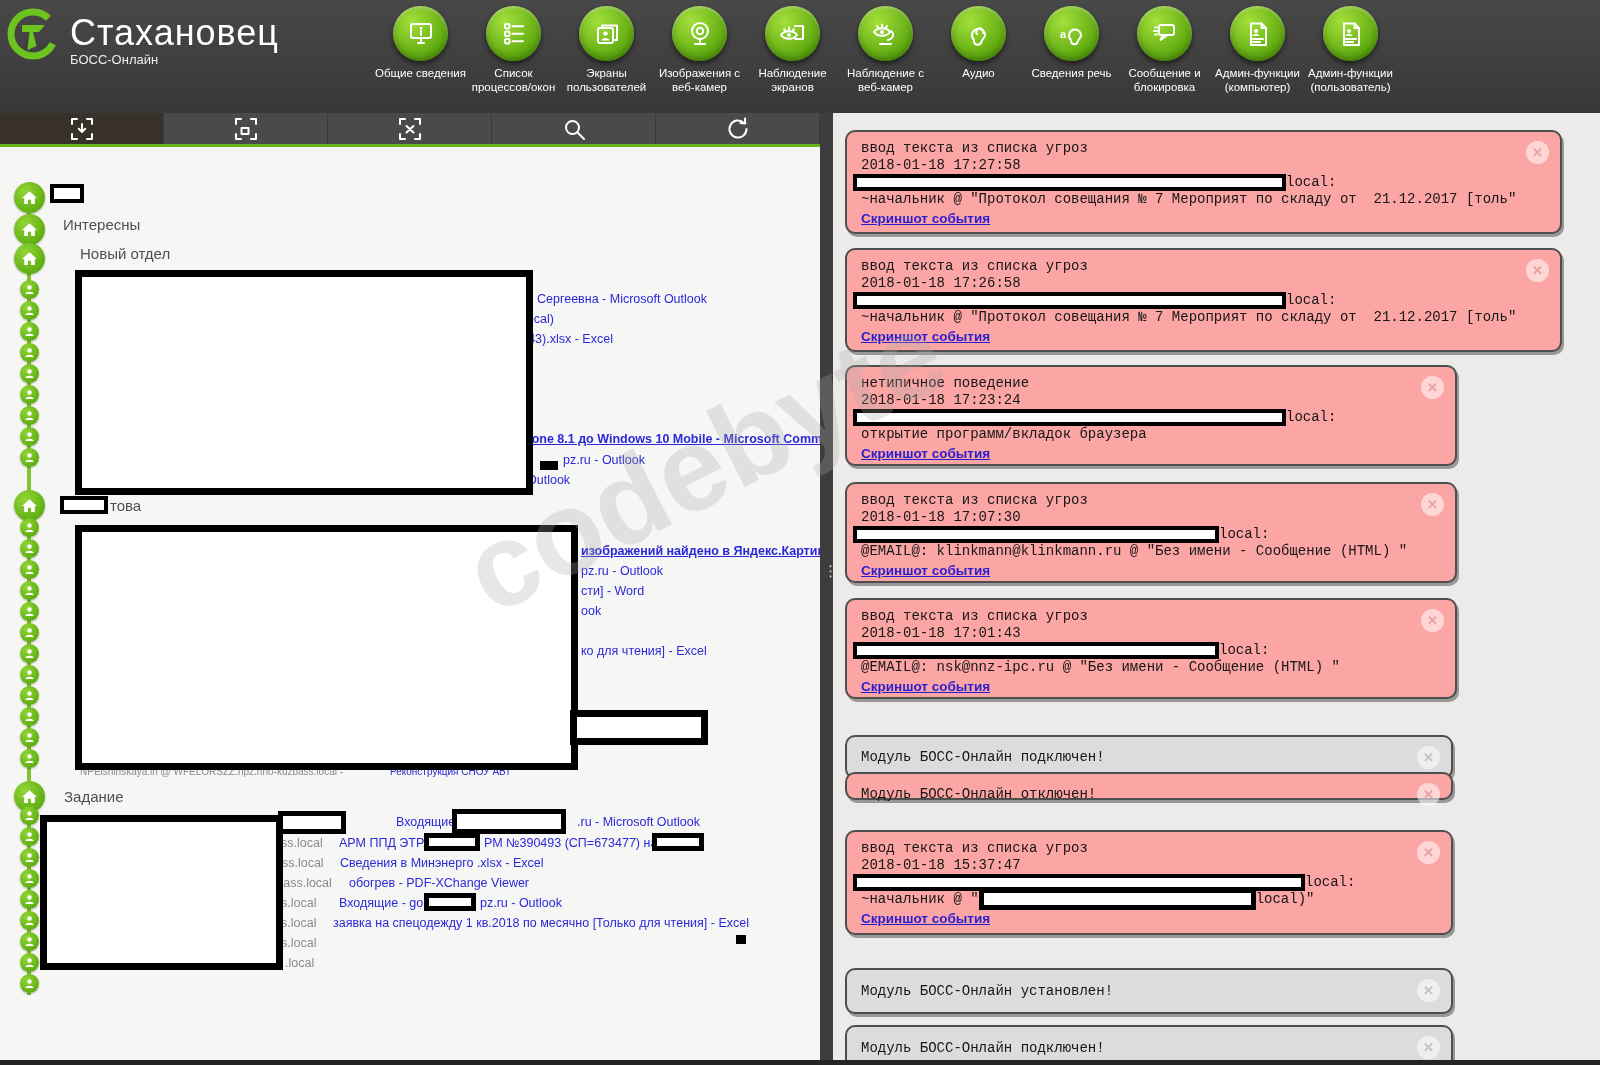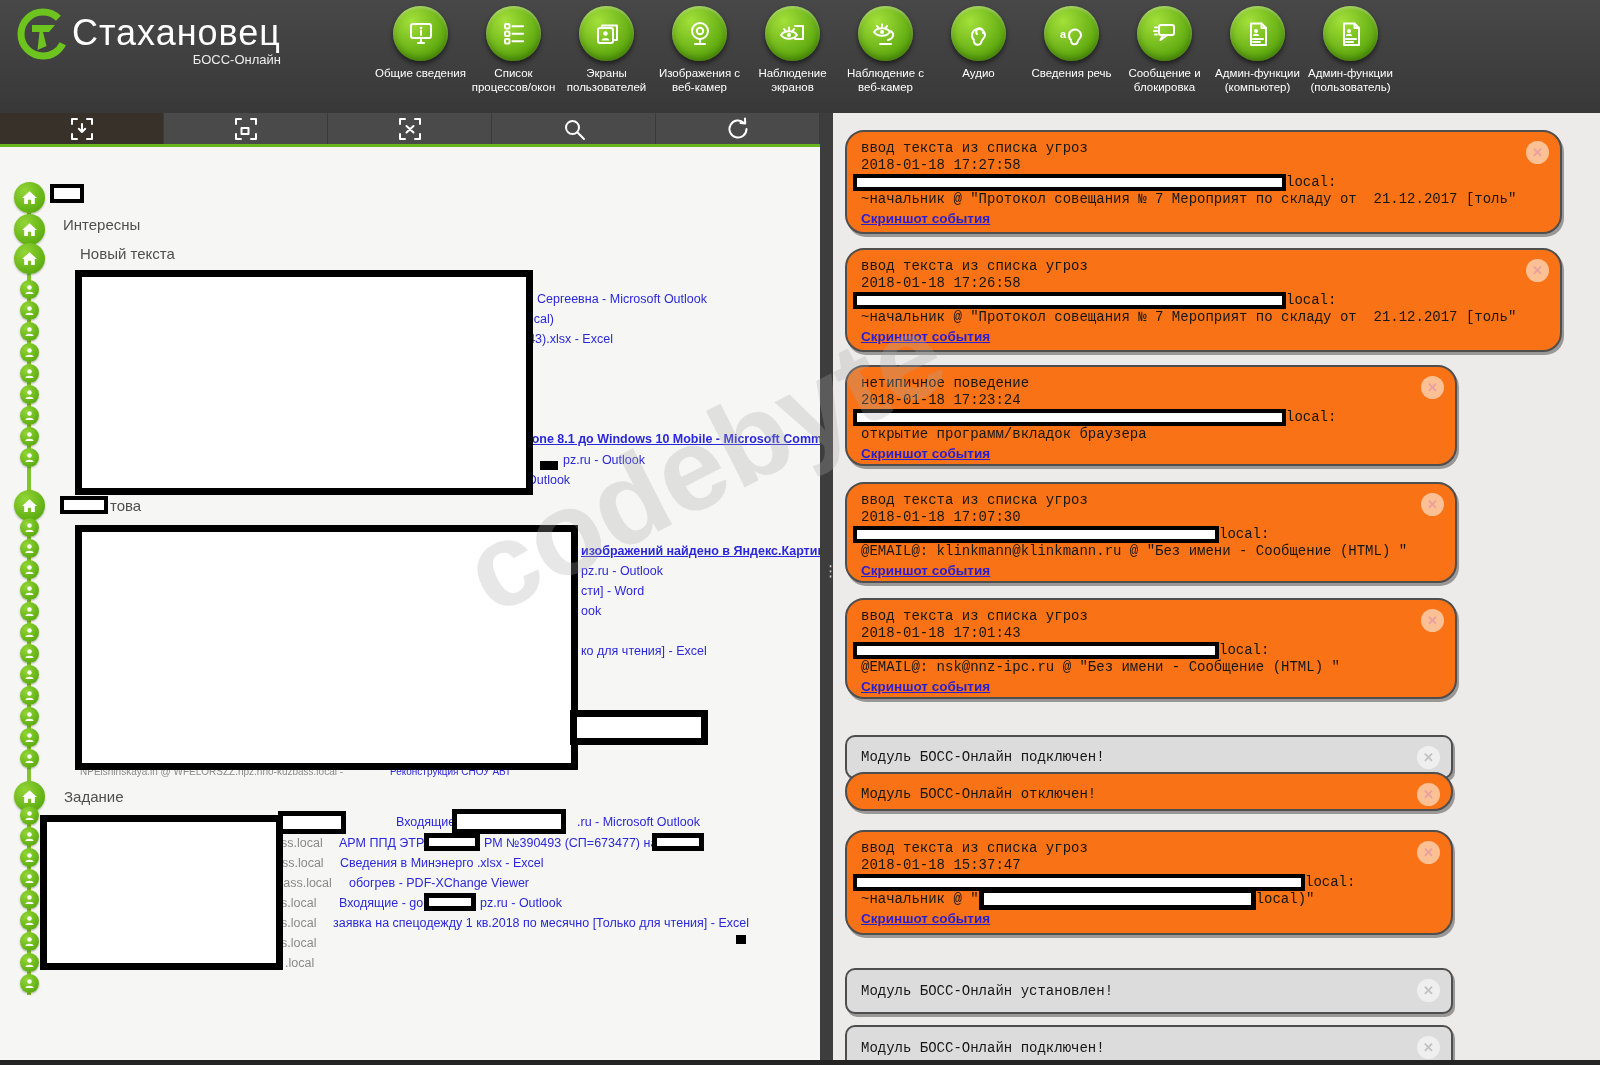--- a/index.html
+++ b/index.html
@@ -1,21 +1,21 @@
 <!DOCTYPE html>
 <html><head>
 <meta charset="utf-8">
 <style>
   html,body{margin:0;padding:0;background:#222;}
   .screen{position:relative;width:1600px;height:1065px;overflow:hidden;background:#f6f6f4;
           font-family:"Liberation Sans",sans-serif;}
   
   .hdr{position:absolute;left:0;top:0;width:1600px;height:113px;
        background:linear-gradient(#484848,#383838);}
-  .brand{position:absolute;left:16px;top:7px;display:flex;align-items:flex-start;gap:2px;text-align:right;}
+  .brand{position:absolute;left:6px;top:7px;display:flex;align-items:flex-start;gap:10px;}
   .brand-txt{display:flex;flex-direction:column;margin-top:8px;}
   .brand-title{color:#fff;font-size:36px;font-weight:400;letter-spacing:1px;line-height:36px;}
   .brand-sub{color:#ededed;font-size:13px;margin-top:1px;}
   .tools{position:absolute;left:374px;top:6px;display:flex;}
   .tool{width:93px;display:flex;flex-direction:column;align-items:center;cursor:pointer;}
   .tool-circle{width:55px;height:55px;border-radius:50%;flex:none;
        background:radial-gradient(circle at 35% 28%,#a3e03a,#58a40b 75%);
        box-shadow:0 3px 5px rgba(0,0,0,.55),inset 0 -3px 6px rgba(0,0,0,.25),inset 0 2px 3px rgba(255,255,255,.35);
        display:flex;align-items:center;justify-content:center;}
   .tool-label{margin-top:5px;color:#fff;font-size:11.5px;text-align:center;line-height:1.25;}
@@ -43,21 +43,21 @@
   .blink.u{text-decoration:underline;font-weight:bold;}
   .gpref{position:absolute;color:#8a8a8a;font-size:12.5px;white-space:nowrap;}
   .tiny{font-size:10px;text-align:right;}
   .redact{position:absolute;background:#fff;border:7px solid #000;box-sizing:border-box;}
   .redact.mid{border-width:5px;}
   .redact.thin{border-width:4px;}
   .redact.solid{background:#000;border:none;}
   
   .card{position:absolute;border:2px solid #4e4e4e;border-radius:10px;box-sizing:border-box;
         box-shadow:2px 3px 0 rgba(70,70,70,.5);padding:8px 14px;}
-  .card.pink{background:#f97316;border-radius:19px;}
+  .card.pink{background:#fca5a5;}
   .card.gray{background:#dcdcdc;margin-top:20px;}
   .mono{font-family:"Liberation Mono","DejaVu Sans Mono",monospace;font-size:14px;color:#161616;
         line-height:17px;white-space:pre;}
   .redline{display:flex;align-items:center;height:17px;}
   .rbar{height:17px;background:#fff;border:4px solid #000;box-sizing:border-box;margin-left:-8px;flex:none;}
   .rbox-inline{display:inline-block;vertical-align:middle;width:277px;height:22px;background:#fff;
         border:5px solid #000;box-sizing:border-box;margin:-3px 0;}
   .shot{display:inline-block;margin-top:3px;color:#2a1fd0;font-weight:bold;font-size:13.5px;
         text-decoration:underline;cursor:pointer;}
   .close{position:absolute;top:9px;right:11px;width:23px;height:23px;border-radius:50%;
@@ -452,21 +452,21 @@
     </div>
       <div class="node person">
       <svg width="11" height="11" viewBox="0 0 12 12">
           <circle cx="6" cy="3.8" r="2.4" fill="#fff"></circle>
           <path d="M1.5 11c0-3.4 9-3.4 9 0z" fill="#fff"></path>
         </svg>
     </div>
     </div>
 
   <div class="tree-label" style="left:63px;top:216px">Интересны</div>
-  <div class="tree-label" style="left:80px;top:245px">Новый текста</div>
+  <div class="tree-label" style="left:80px;top:245px">Новый отдел</div>
   <div class="tree-label" style="left:110px;top:497px">това</div>
   <div class="tree-label" style="left:64px;top:788px">Задание</div>
 
   <div class="blink" style="left:537px;top:292px">Сергеевна - Microsoft Outlook</div>
   <div class="blink" style="left:524px;top:312px">local)</div>
   <div class="blink" style="left:524px;top:332px">(43).xlsx - Excel</div>
   <div class="blink u" style="left:524px;top:432px">hone 8.1 до Windows 10 Mobile - Microsoft Community -</div>
   <div class="blink" style="left:563px;top:453px">pz.ru - Outlook</div>
   <div class="blink" style="left:527px;top:473px">Outlook</div>
 
@@ -578,21 +578,21 @@
     <div class="mono">@EMAIL@: nsk@nnz-ipc.ru @ "Без имени - Сообщение (HTML) "</div>
     <a class="shot">Скриншот события</a>
     <div class="close"></div>
   </div>
 
   <div class="card gray" style="left:845px;top:715px;width:608px;height:44px;padding-top:12px">
     <div class="mono">Модуль БОСС-Онлайн подключен!</div>
     <div class="close"></div>
   </div>
 
-  <div class="card pink" style="left:845px;top:772px;width:608px;height:39px;padding-top:12px">
+  <div class="card pink" style="left:845px;top:772px;width:608px;height:28px;padding-top:12px">
     <div class="mono">Модуль БОСС-Онлайн отключен!</div>
     <div class="close"></div>
   </div>
 
   <div class="card pink" style="left:845px;top:830px;width:608px;height:105px">
     <div class="mono">ввод текста из списка угроз</div>
     <div class="mono">2018-01-18 15:37:47</div>
     <div class="redline">
         <span class="rbar" style="width:452px"></span>
         <span class="mono">local:</span>

